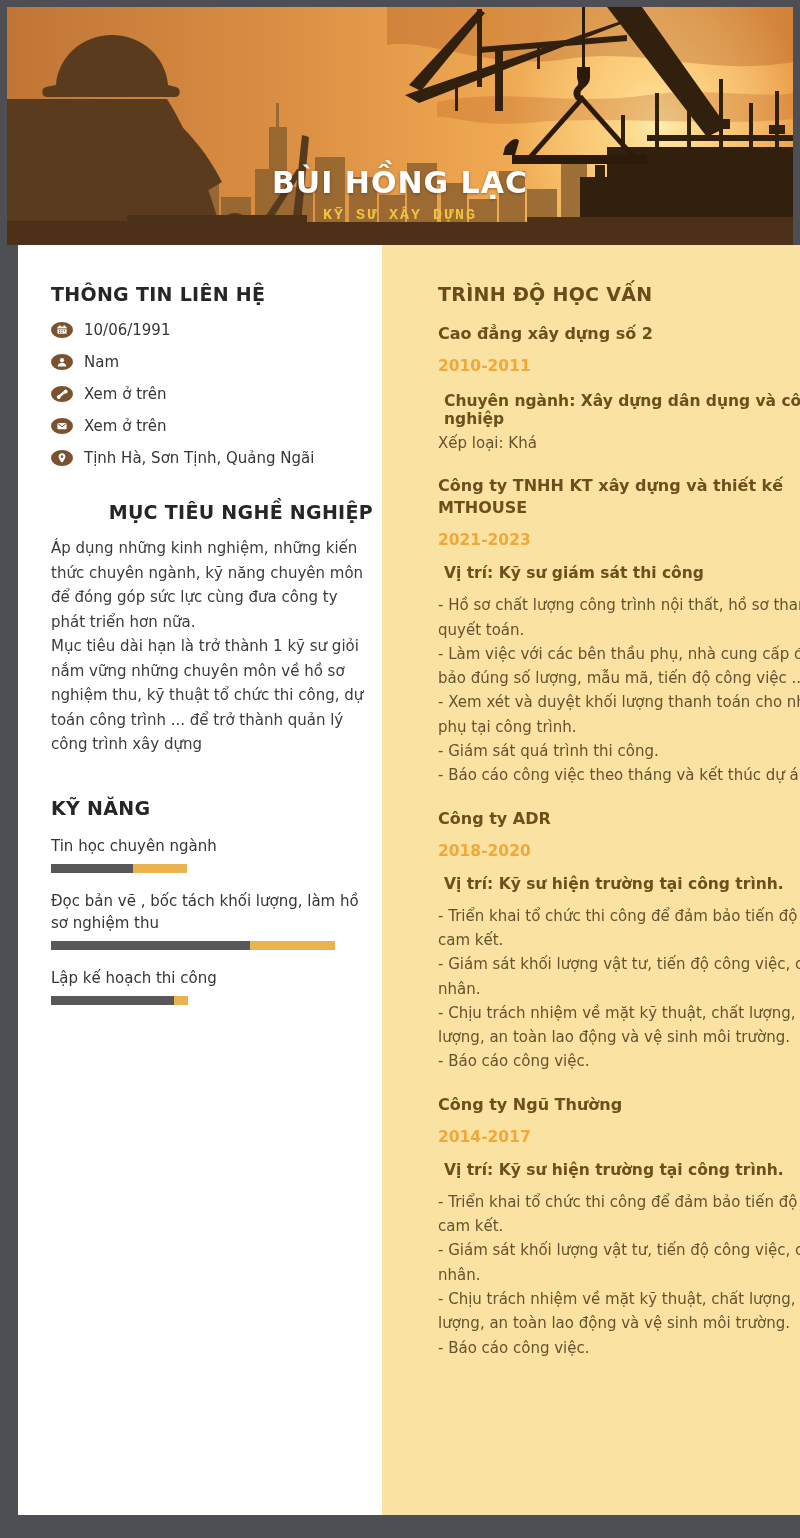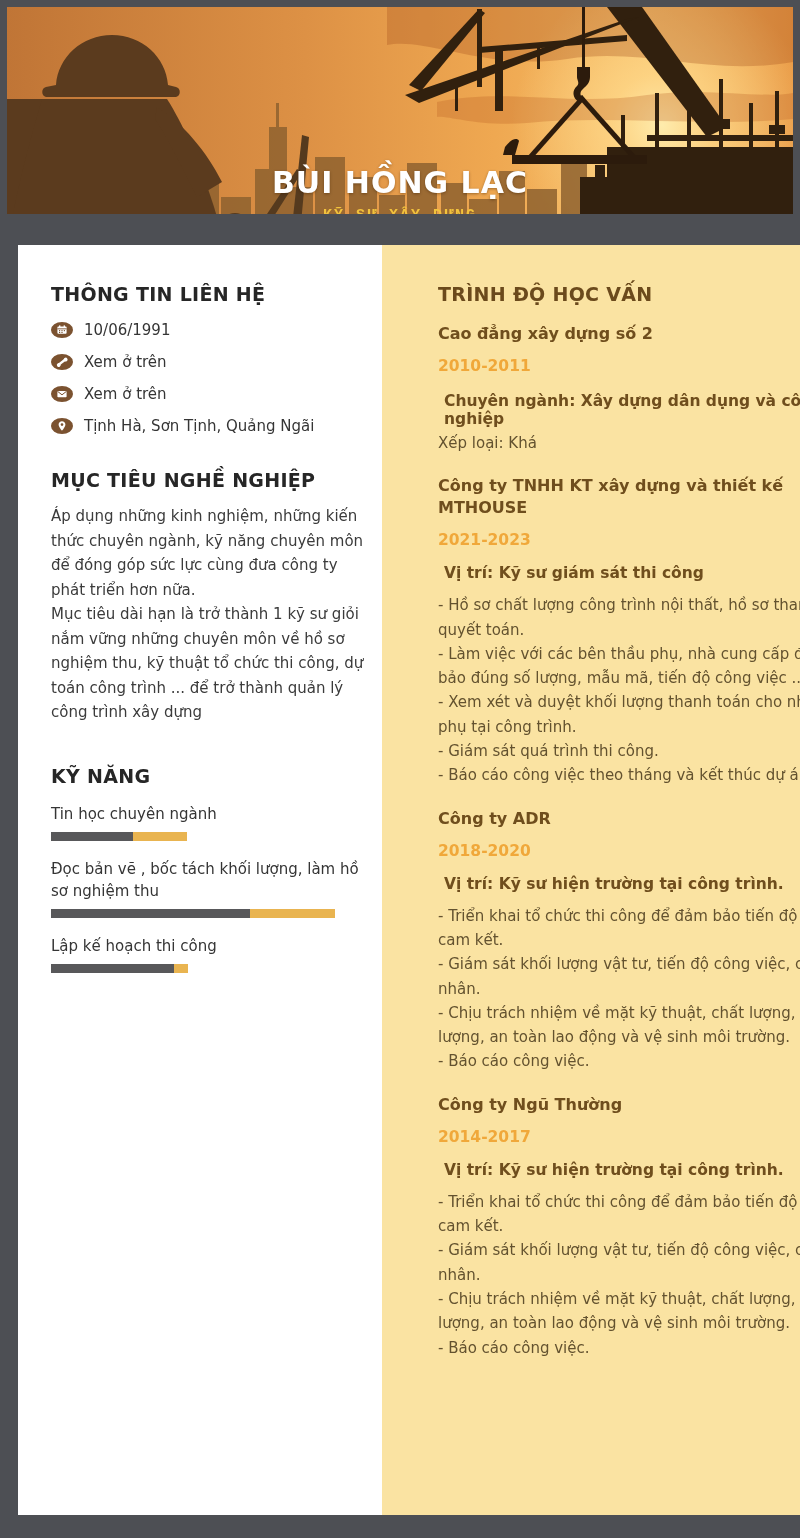--- a/index.html
+++ b/index.html
@@ -4,21 +4,21 @@
 <style>
   * { margin:0; padding:0; box-sizing:border-box; }
   html,body { background:#333; }
   body { font-family:"DejaVu Sans","Liberation Sans",sans-serif; }
   .page {
     position:relative; width:800px; height:1538px; margin:0 auto;
     background:#4d4f54; overflow:hidden;
   }
   
   .header {
-    position:absolute; left:7px; top:7px; width:786px; height:207px;
+    position:absolute; left:7px; top:7px; width:786px; height:238px;
     overflow:hidden;
   }
   .header svg { display:block; }
   .header-text {
     position:absolute; left:0; top:158px; width:100%; text-align:center;
   }
   .cv-name {
     color:#ffffff; font-size:30px; font-weight:bold; letter-spacing:1px;
     text-shadow:0 1px 3px rgba(60,30,0,.45);
   }
@@ -39,21 +39,21 @@
   h2.sec {
     font-size:19px; font-weight:bold; letter-spacing:.3px; color:#262626;
   }
   .col-right h2.sec { color:#6b4a1c; }
   
   .contact-list { margin-top:16px; }
   .contact-row { display:flex; align-items:center; margin-bottom:14px; min-height:16px; }
   .cicon { flex:0 0 auto; width:22px; height:16px; margin-right:11px; }
   .contact-text { font-size:15px; color:#353535; }
   
-  .obj-head { margin-top:34px; }
+  .obj-head { margin-top:34px;text-align:right; }
   .obj-text {
     margin-top:13px; font-size:15px; line-height:24.5px; color:#3b3b3b;
     white-space:pre-line; width:322px;
   }
   
   .skills-head { margin-top:40px; }
   .skills-list { margin-top:16px; }
   .skill-item { margin-bottom:17px; }
   .skill-label { font-size:15px; line-height:22px; color:#353535; width:320px; }
   .skill-bar { margin-top:7px; height:9px; background:#e9b450; overflow:hidden; }
@@ -218,20 +218,30 @@
                 <rect x="10.4" y="9.9" width="1.2" height="1.1"></rect>
               </g>
             </svg>
         </span>
         <span class="contact-text">10/06/1991</span>
       </div>
       <div class="contact-row">
         <span class="cicon">
           <svg width="22" height="16" viewBox="0 0 22 16">
               <ellipse cx="11" cy="8" rx="11" ry="8" fill="#7b5230"></ellipse>
+              <circle cx="11" cy="6.2" r="2.1" fill="#fff"></circle>
+              <path d="M6.8,12.4 c0,-2.5 2,-3.7 4.2,-3.7 s4.2,1.2 4.2,3.7 Z" fill="#fff"></path>
+            </svg>
+        </span>
+        <span class="contact-text">Nam</span>
+      </div>
+      <div class="contact-row">
+        <span class="cicon">
+          <svg width="22" height="16" viewBox="0 0 22 16">
+              <ellipse cx="11" cy="8" rx="11" ry="8" fill="#7b5230"></ellipse>
               <g fill="#fff" transform="rotate(-38 11 8)">
                 <rect x="5.6" y="6.9" width="10.8" height="2.4" rx="1.2"></rect>
                 <circle cx="6.6" cy="8.4" r="1.9"></circle>
                 <circle cx="15.4" cy="8.4" r="1.9"></circle>
               </g>
             </svg>
         </span>
         <span class="contact-text">Xem ở trên</span>
       </div>
       <div class="contact-row">

